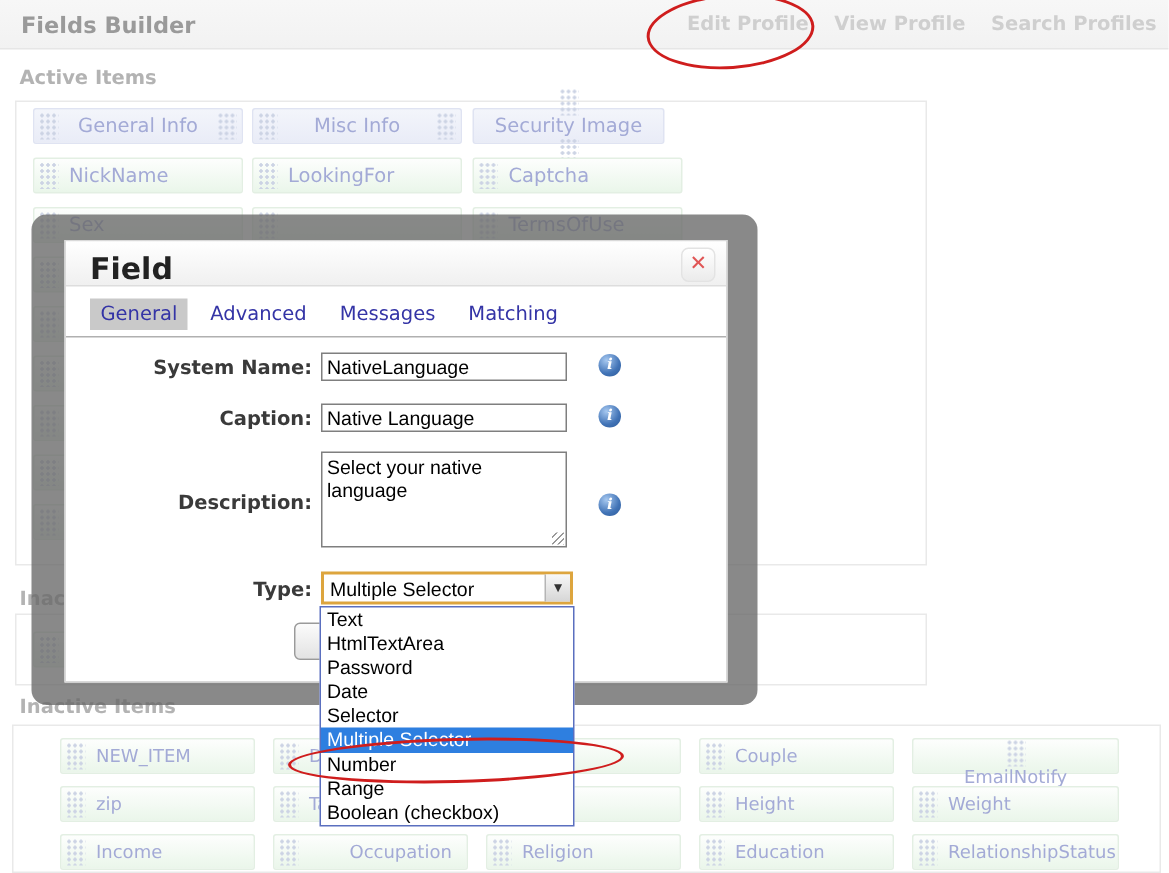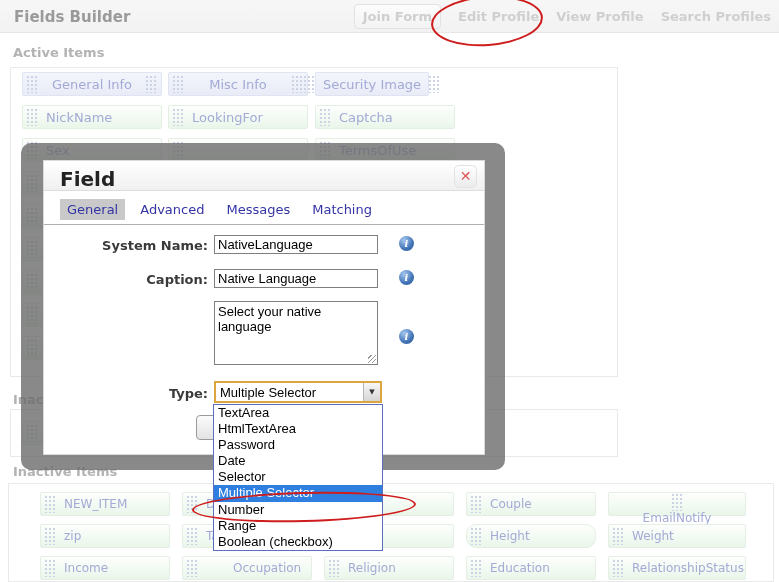--- a/index.html
+++ b/index.html
@@ -84,42 +84,41 @@
   .opt.selected { background:#2e7fe0; color:#fff; }
 </style>
 </head>
 <body>
 
 <div id="stage">
 
   <div class="app-header">
     <div class="page-title">Fields Builder</div>
     <div class="top-nav">
-      <span class="nav-link nav-btn">Join Form</span>
       <span class="nav-link">Edit Profile</span>
       <span class="nav-link">View Profile</span>
       <span class="nav-link">Search Profiles</span>
     </div>
   </div>
   <div class="red-ellipse" id="ellipse-joinform"></div>
 
   <div class="section-title" style="top:45px;">Active Items</div>
   <div class="panel" style="left:10px; top:67px; width:608px; height:310px;"></div>
 
   <div class="fitem blue" style="left:22px; top:72px; width:140px;">
     <span class="handle"></span>
     <span class="lbl">General Info</span>
     <span class="handle"></span>
   </div>
   <div class="fitem blue" style="left:168px; top:72px; width:140px;">
     <span class="handle"></span>
     <span class="lbl">Misc Info</span>
     <span class="handle"></span>
   </div>
-  <div class="fitem blue" style="left:315px; top:72px; width:114px;">
+  <div class="fitem blue" style="left:315px; top:72px; width:128px;flex-direction:column;">
     <span class="handle"></span>
     <span class="lbl">Security Image</span>
     <span class="handle"></span>
   </div>
 
   <div class="fitem" style="left:22px; top:105px; width:140px;">
     <span class="handle"></span>
     <span class="lbl">NickName</span>
   </div>
   <div class="fitem" style="left:168px; top:105px; width:140px;">
@@ -196,21 +195,21 @@
       <span class="lbl">zip</span>
     </div>
   <div class="fitem sm" style="left:182px; top:524px; width:130px;">
       <span class="handle"></span>
       <span class="lbl">Tags</span>
     </div>
   <div class="fitem sm" style="left:324px; top:524px; width:130px;">
       <span class="handle"></span>
       <span class="lbl">Photo</span>
     </div>
-  <div class="fitem sm" style="left:466px; top:524px; width:130px;border-radius:10px;">
+  <div class="fitem sm" style="left:466px; top:524px; width:130px;">
       <span class="handle"></span>
       <span class="lbl">Height</span>
     </div>
   <div class="fitem sm" style="left:608px; top:524px; width:138px;">
       <span class="handle"></span>
       <span class="lbl">Weight</span>
     </div>
 
   <div class="fitem sm" style="left:40px;  top:556px; width:130px;">
       <span class="handle"></span>
@@ -249,37 +248,38 @@
     <div class="tab-line"></div>
 
     <div class="flabel" style="top:77px;">System Name:</div>
     <input class="tinput" style="top: 74px;" value="NativeLanguage">
     <div class="info-icon" style="left:355px; top:75px;"><span>i</span></div>
 
     <div class="flabel" style="top:111px;">Caption:</div>
     <input class="tinput" style="top: 108px;" value="Native Language">
     <div class="info-icon" style="left:355px; top:109px;"><span>i</span></div>
 
+    <div class="flabel" style="top:167px;">Description:</div>
     <textarea class="tarea" style="">Select your native language</textarea>
     <div class="resize-grip"></div>
     <div class="info-icon" style="left:355px; top:168px;"><span>i</span></div>
 
     <div class="flabel" style="top:225px;">Type:</div>
     <div class="type-select">
       <span class="val">Multiple Selector</span>
       <span class="arrow-btn">
           <span>▼</span>
         </span>
     </div>
   </div>
 
   <div id="save-sliver"></div>
 
   <div id="type-dropdown">
-    <div class="opt">TextArea</div>
+    <div class="opt">Text</div>
     <div class="opt">HtmlTextArea</div>
     <div class="opt">Password</div>
     <div class="opt">Date</div>
     <div class="opt">Selector</div>
     <div class="opt selected">Multiple Selector</div>
     <div class="opt">Number</div>
     <div class="opt">Range</div>
     <div class="opt">Boolean (checkbox)</div>
   </div>
 

